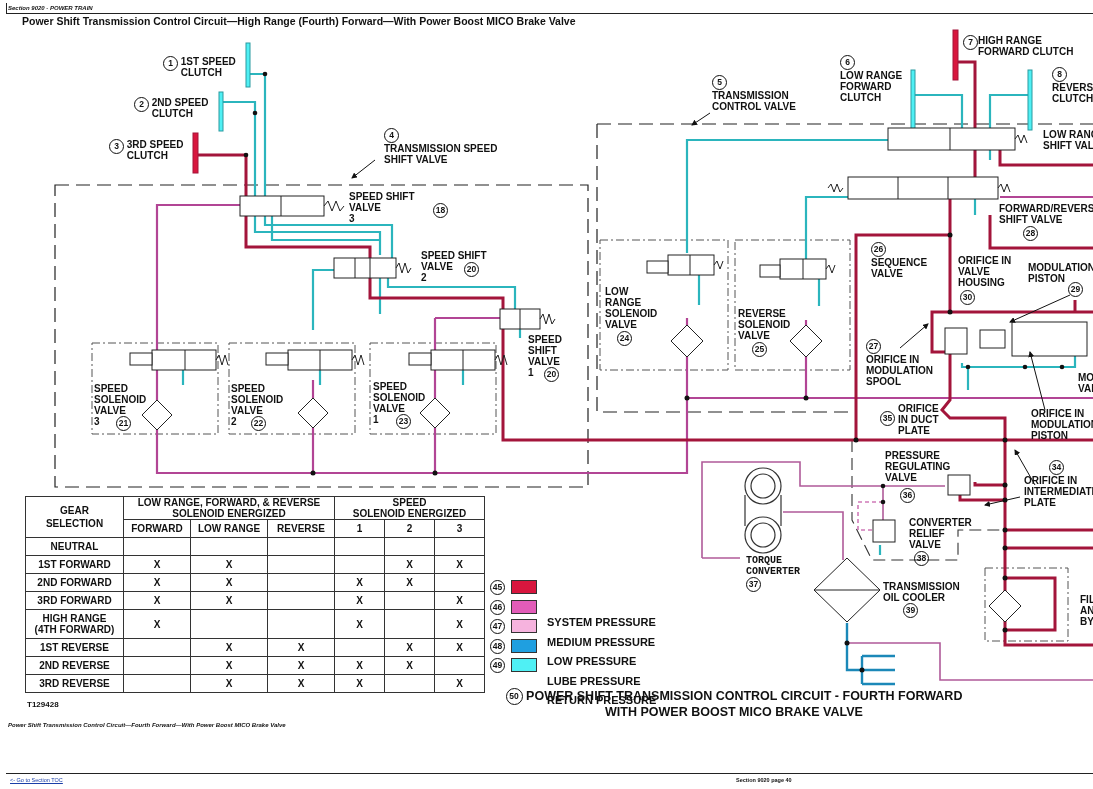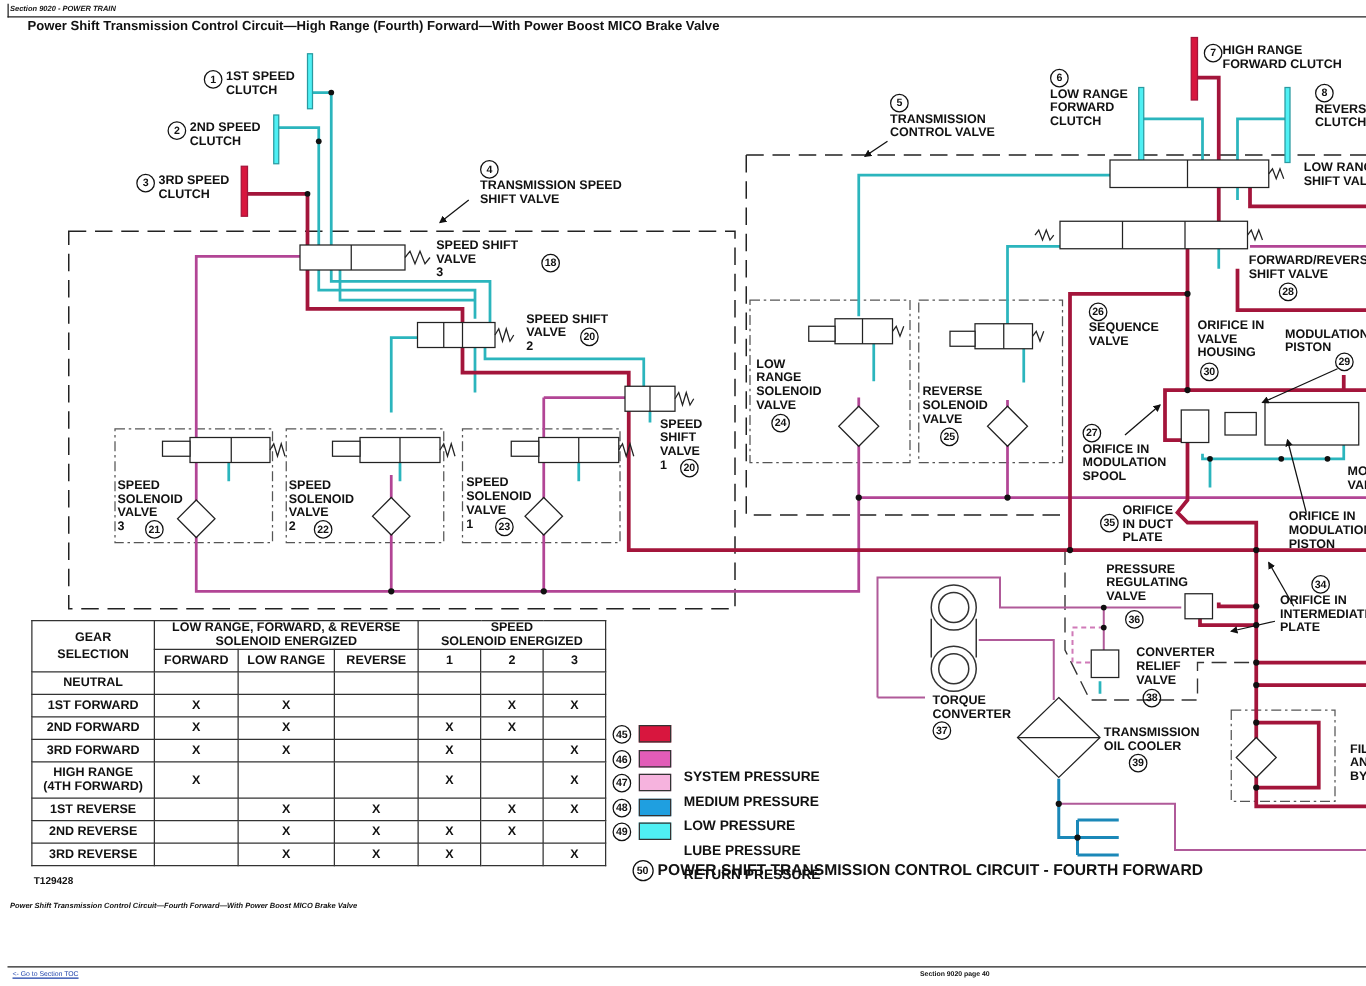--- a/index.html
+++ b/index.html
@@ -310,21 +310,21 @@
 PISTON</span></div>
 <div class="lbl" style="left:1024px;top:460px;"><span class="num" style="margin-left:25px;">34</span><br><span style="white-space: pre; display: inline-block; vertical-align: top;">ORIFICE IN
 INTERMEDIATE
 PLATE</span></div>
 <div class="lbl" style="left:880px;top:403px;"><span class="num" style="position:absolute;left:0;top:8px;">35</span><span style="margin-left: 18px; display: inline-block; white-space: pre; vertical-align: top;">ORIFICE
 IN DUCT
 PLATE</span></div>
 <div class="lbl" style="left:885px;top:450px;"><span style="white-space: pre; display: inline-block; vertical-align: top;">PRESSURE
 REGULATING
 VALVE</span> <span class="num" style="position:absolute;left:15px;top:38px;">36</span></div>
-<div class="lbl" style="left:746px;top:555px;"><span style="white-space: pre; display: inline-block; vertical-align: top;">TORQUE
+<div class="lbl" style="left:746px;top:555px;"><span style="white-space: pre; display: inline-block; vertical-align: top; font-family: Liberation Mono, monospace;">TORQUE
 CONVERTER</span><br><span class="num">37</span></div>
 <div class="lbl" style="left:909px;top:517px;"><span style="white-space: pre; display: inline-block; vertical-align: top;">CONVERTER
 RELIEF
 VALVE</span> <span class="num" style="position:absolute;left:5px;top:34px;">38</span></div>
 <div class="lbl" style="left:883px;top:581px;"><span style="white-space: pre; display: inline-block; vertical-align: top;">TRANSMISSION
 OIL COOLER</span> <span class="num" style="position:absolute;left:20px;top:22px;">39</span></div>
 <div class="lbl" style="left:1080px;top:594px;"><span style="white-space: pre; display: inline-block; vertical-align: top;">FILTER
 AND
 BYPASS</span></div>
 
@@ -447,18 +447,19 @@
   <div class="leg-row">
       <span class="num">49</span>
       <span class="leg-sw" style="background: rgb(79, 240, 244);"></span>
       <span class="leg-txt">RETURN PRESSURE</span>
     </div>
 </div>
 
 <div class="big-title">
   <span class="num" style="width:15px;height:15px;line-height:15px;">50</span>
   <span>POWER SHIFT TRANSMISSION CONTROL CIRCUIT - FOURTH FORWARD</span><br>
+  <span>WITH POWER BOOST MICO BRAKE VALVE</span>
 </div>
 
 <div class="caption">Power Shift Transmission Control Circuit—Fourth Forward—With Power Boost MICO Brake Valve</div>
 <div class="ft-rule"></div>
 <a class="ft-link">&lt;- Go to Section TOC</a>
 <div class="ft-page">Section 9020 page 40</div>
 
 </body></html>

